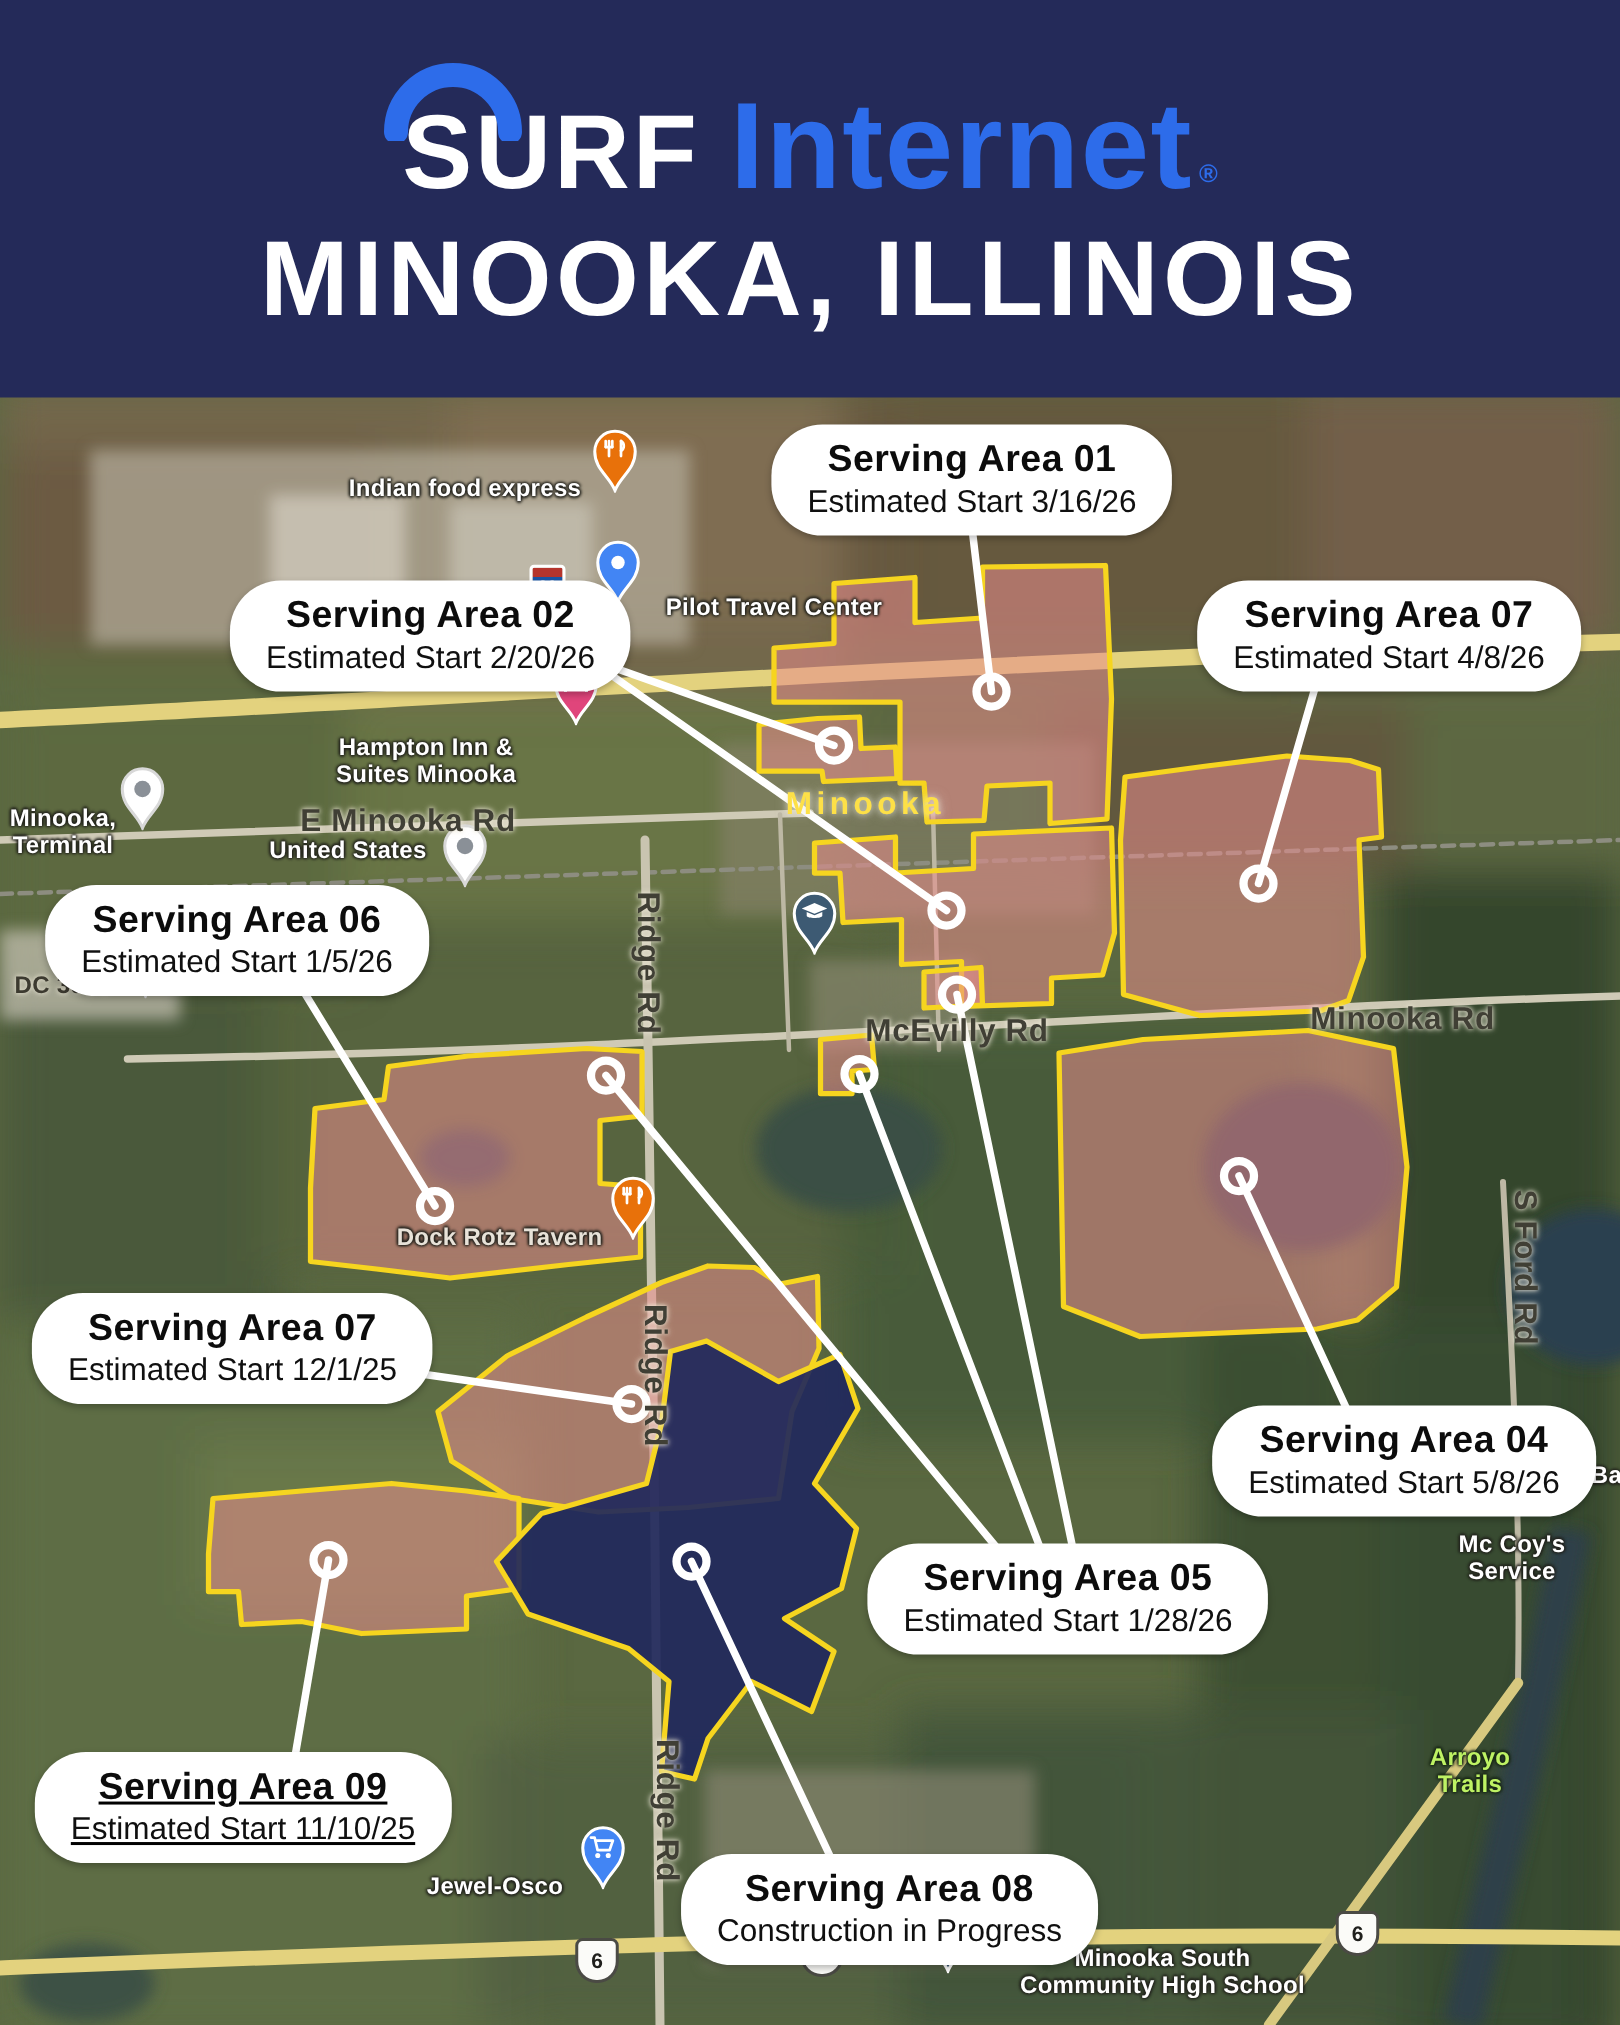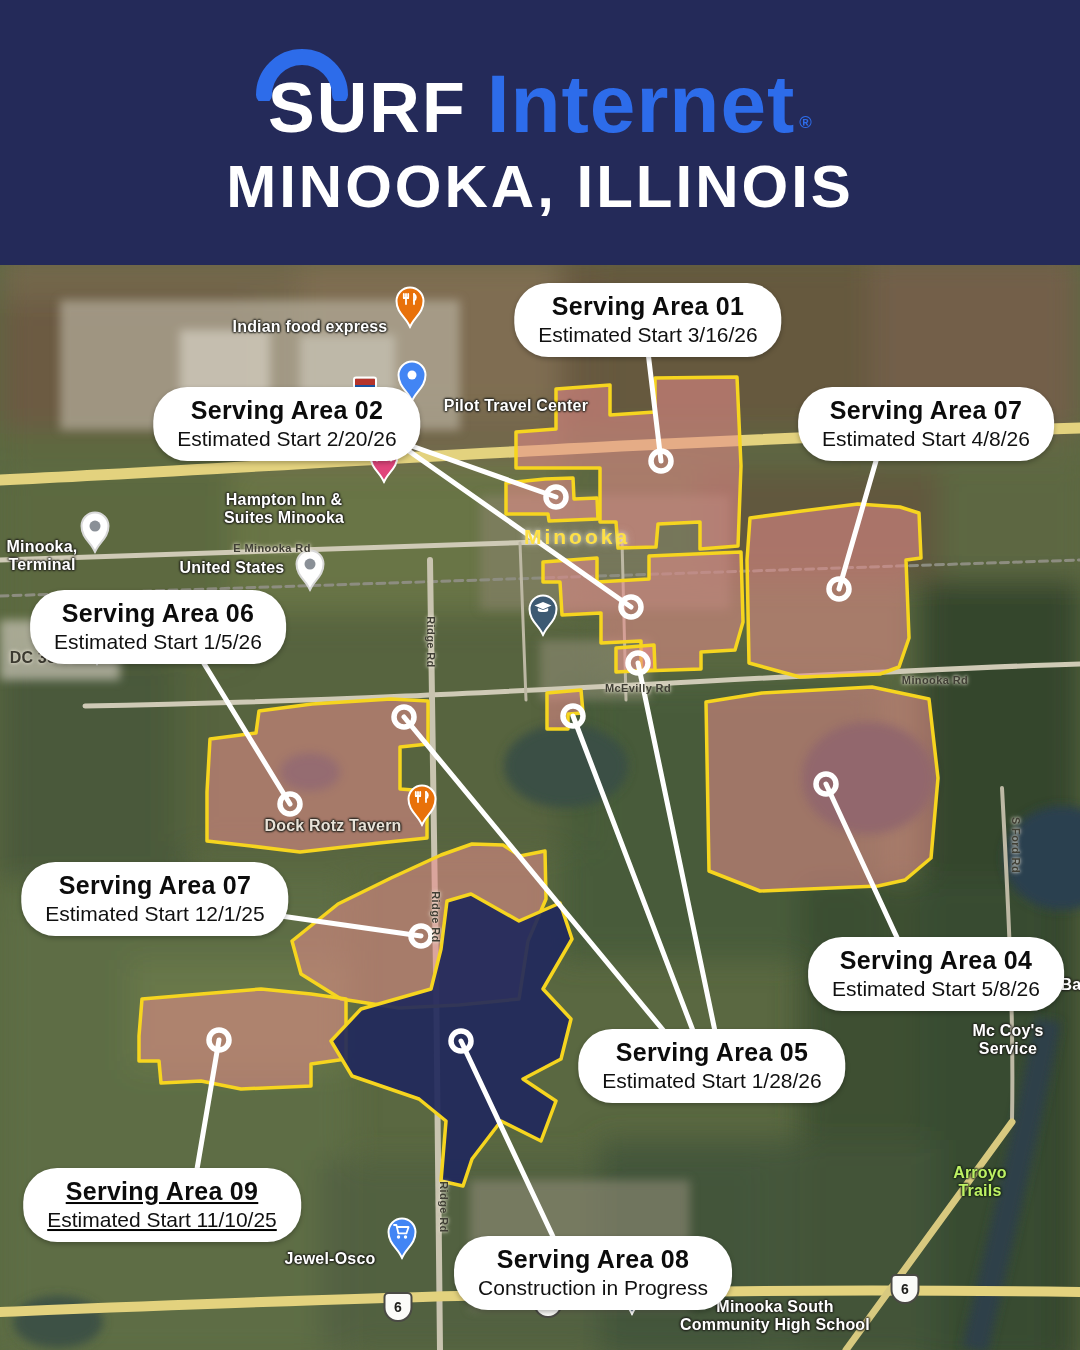--- a/index.html
+++ b/index.html
@@ -6,37 +6,37 @@
   .page{position:relative;width:1080px;height:1350px;overflow:hidden;
         font-family:"Liberation Sans",sans-serif;background:#5a6841;}
   
   .header{position:absolute;top:0;left:0;width:1080px;height:265px;background:#242a59;
           z-index:30;display:flex;flex-direction:column;align-items:center;justify-content:center;}
   .brand-row{position:relative;display:flex;align-items:baseline;margin-top:14px;}
   .surf{position:relative;color:#ffffff;font-size:70px;font-weight:700;letter-spacing:2px;line-height:1;}
   .arc{position:absolute;left:-14px;top:-30px;width:96px;height:58px;}
   .internet{color:#2d6cea;font-size:82px;font-weight:600;letter-spacing:1px;margin-left:20px;line-height:1;}
   .reg{color:#2d6cea;font-size:17px;font-weight:700;margin-left:4px;transform:translateY(-4px);}
-  .loc-title{color:#ffffff;font-size:60px;font-weight:700;letter-spacing:3px;margin-top:12px;line-height:1;}
+  .loc-title{color:#ffffff;font-size:71px;font-weight:700;letter-spacing:3px;margin-top:12px;line-height:1;}
   
   .map{position:absolute;top:0;left:0;width:1080px;height:1350px;z-index:1;}
   .map svg{position:absolute;top:0;left:0;}
   .overlay{position:absolute;top:0;left:0;width:1080px;height:1350px;z-index:8;pointer-events:none;}
   
   .poi{position:absolute;transform:translate(-50%,-50%);text-align:center;white-space:pre-line;
        font-size:16px;font-weight:700;line-height:1.15;color:#fff;letter-spacing:.2px;
        text-shadow:0 1px 2px rgba(35,35,30,.95),0 -1px 2px rgba(35,35,30,.95),
                    1px 0 2px rgba(35,35,30,.95),-1px 0 2px rgba(35,35,30,.95);}
   .poi.muted{color:#e8e2d8;}
   .poi.dark{color:#3c3a30;text-shadow:0 0 3px rgba(235,230,214,.85),0 0 5px rgba(235,230,214,.6);}
   .poi.town{color:#fde047;font-size:21px;letter-spacing:3px;
             text-shadow:0 0 4px rgba(240,238,225,.7),0 0 8px rgba(240,238,225,.5);}
   .poi.park{color:#bef264;text-shadow:0 1px 2px rgba(25,40,22,.95),0 -1px 2px rgba(25,40,22,.95),
             1px 0 2px rgba(25,40,22,.95),-1px 0 2px rgba(25,40,22,.95);}
-  .road-label{position:absolute;transform:translate(-50%,-50%);font-size:11px;font-weight:700;
+  .road-label{position:absolute;transform:translate(-50%,-50%);font-size:21px;font-weight:700;
               color:#403f35;letter-spacing:.4px;white-space:nowrap;
               text-shadow:0 0 3px rgba(238,233,216,.9),0 0 5px rgba(238,233,216,.7);}
   .road-label.vertical{writing-mode:vertical-rl;}
   .pin{position:absolute;transform:translate(-50%,-92%);width:34px;height:44px;}
   .shield6{position:absolute;transform:translate(-50%,-50%);width:25px;height:26px;background:#fbfbf8;
            border:2px solid #4a4a44;border-radius:5px 5px 48% 48%;display:flex;align-items:center;
            justify-content:center;font-size:14px;font-weight:700;color:#20201d;}
   .shield80{position:absolute;transform:translate(-50%,-50%);width:24px;height:25px;color:#fff;
             background:linear-gradient(180deg,#b5342c 0 30%,#1b55a5 30%);border:2px solid #fff;
             border-radius:3px 3px 46% 46%;display:flex;align-items:flex-end;justify-content:center;

